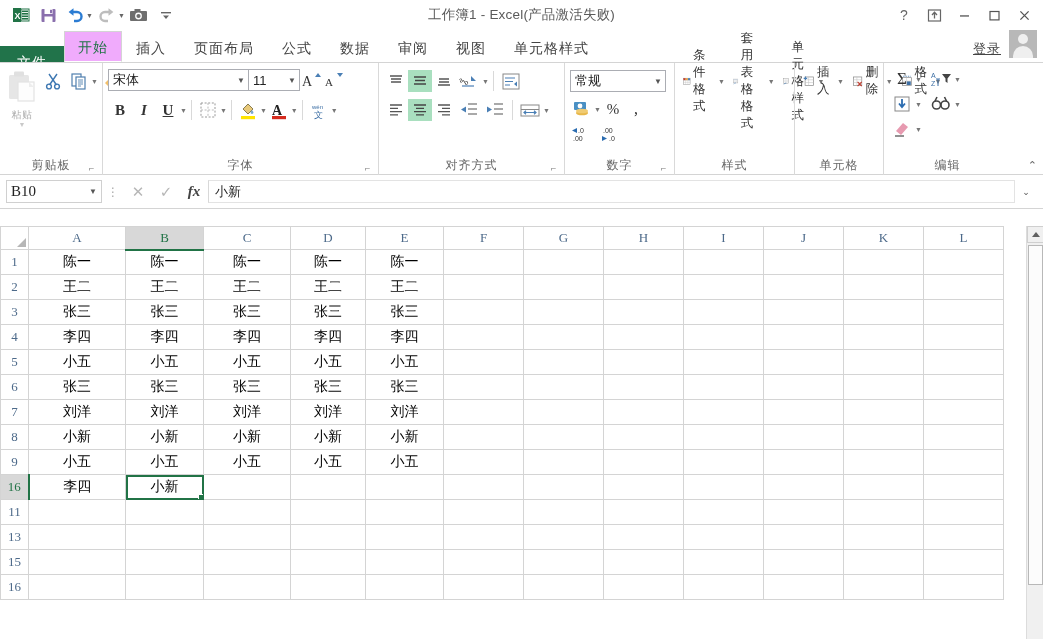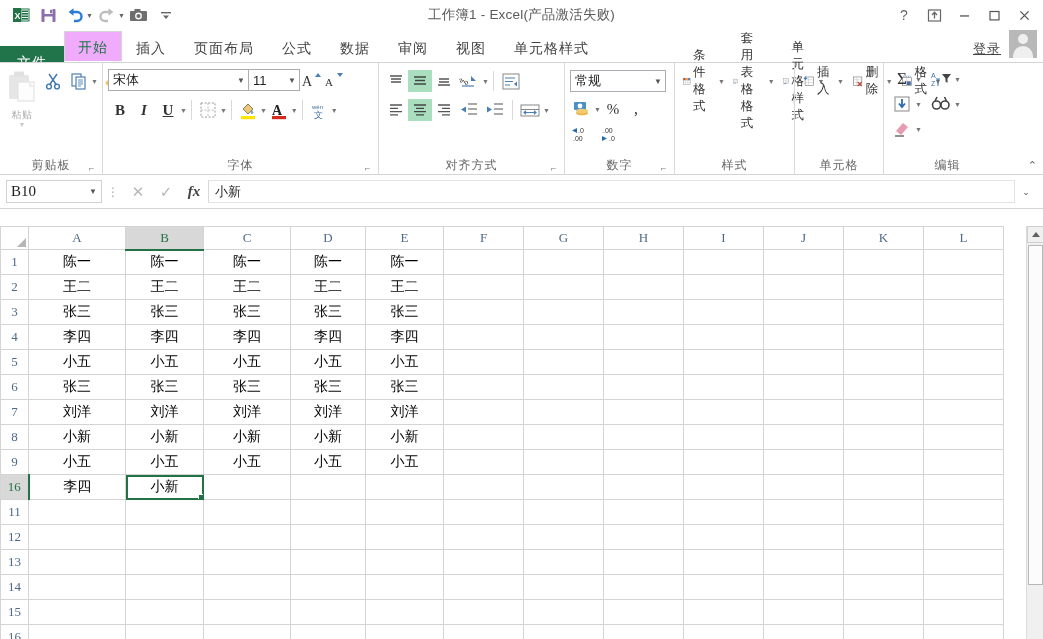--- a/index.html
+++ b/index.html
@@ -813,51 +813,21 @@
             <td class="cell"></td>
             <td class="cell"></td>
             <td class="cell"></td>
             <td class="cell"></td>
             <td class="cell"></td>
             <td class="cell"></td>
             <td class="cell"></td>
             <td class="cell"></td>
           </tr>
           <tr>
-            <td class="rowh">12</td>
-            <td class="cell"></td>
-            <td class="cell"></td>
-            <td class="cell"></td>
-            <td class="cell"></td>
-            <td class="cell"></td>
-            <td class="cell"></td>
-            <td class="cell"></td>
-            <td class="cell"></td>
-            <td class="cell"></td>
-            <td class="cell"></td>
-            <td class="cell"></td>
-            <td class="cell"></td>
-          </tr>
-          <tr>
             <td class="rowh">13</td>
-            <td class="cell"></td>
-            <td class="cell"></td>
-            <td class="cell"></td>
-            <td class="cell"></td>
-            <td class="cell"></td>
-            <td class="cell"></td>
-            <td class="cell"></td>
-            <td class="cell"></td>
-            <td class="cell"></td>
-            <td class="cell"></td>
-            <td class="cell"></td>
-            <td class="cell"></td>
-          </tr>
-          <tr>
-            <td class="rowh">14</td>
             <td class="cell"></td>
             <td class="cell"></td>
             <td class="cell"></td>
             <td class="cell"></td>
             <td class="cell"></td>
             <td class="cell"></td>
             <td class="cell"></td>
             <td class="cell"></td>
             <td class="cell"></td>
             <td class="cell"></td>

